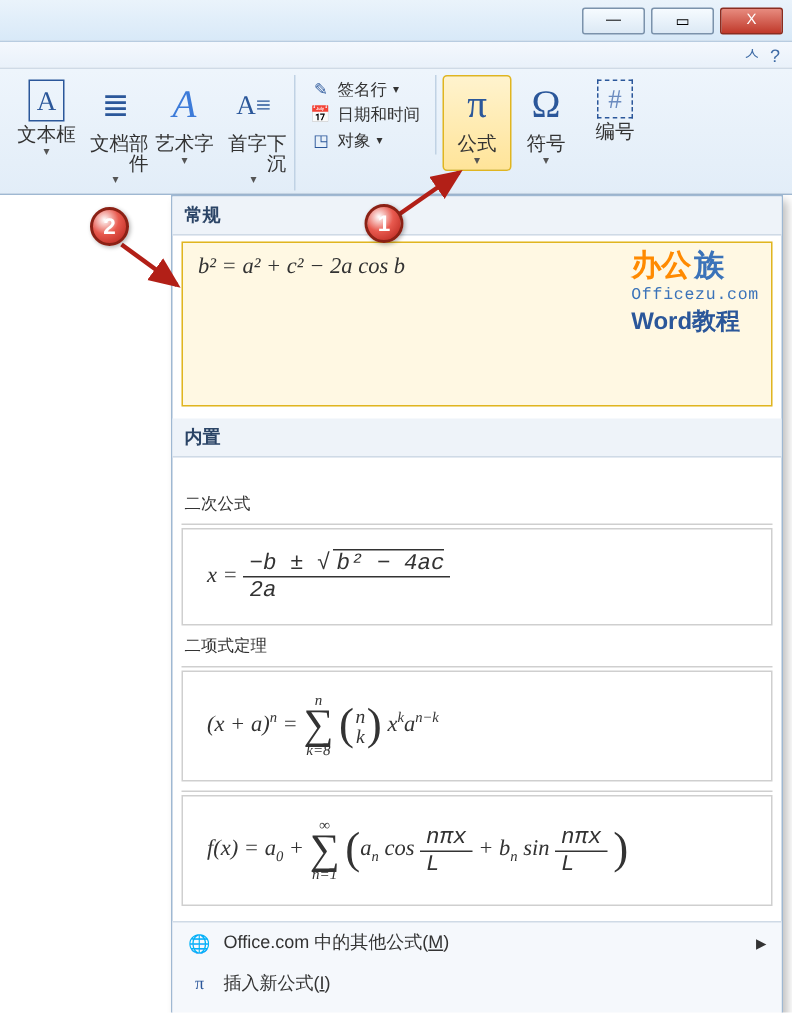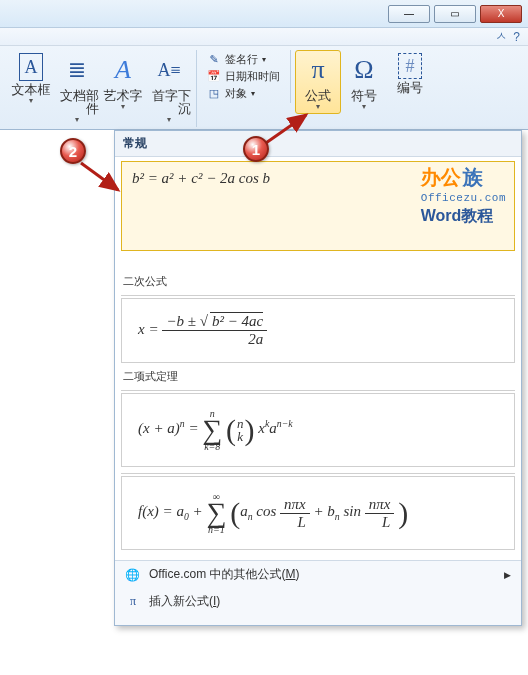--- a/index.html
+++ b/index.html
@@ -99,21 +99,21 @@
   .dd-sub {
     background:linear-gradient(#fff2c8,#ffe9a4);
     padding:3px 8px;
     font-size:11px; color:#4b3a00;
     border-bottom:1px solid #e2c35a;
   }
   .formula-box {
     border:1px solid #d0b84a;
     background:#fffdf0;
     margin:4px 6px 8px 6px;
-    height:90px;
+    height:110px;
     padding:8px 10px;
     position:relative;
   }
   .formula-box.sel {
     border:1px solid #e0b520;
     background:#fff8e3;
   }
   .eq { font-family: "Cambria Math", "Times New Roman", serif; font-style:italic; font-size:15px; color:#333;}
   .sup { font-size:0.65em; vertical-align:super;}
   .sub { font-size:0.65em; vertical-align:sub;}
@@ -127,21 +127,21 @@
   .wm2 { color:#3b73b9; font-size:11px; font-weight:normal; letter-spacing:0.5px;font-family:Liberation Mono, monospace;}
   .wm3 { color:#2b579a; font-size:16px;}
   .dd-body { padding:0 6px 6px 6px; max-height: none; margin-top: 23px; }
   .sect-label { font-size:11px; color:#333; margin:6px 2px 2px 2px;}
   .eqframe {
     border:1px solid #cfcfcf;
     padding:14px 16px;
     margin-bottom:4px;
     background:#fff;
   }
-  .frac { display:inline-block; vertical-align:middle; text-align:right;}
+  .frac { display:inline-block; vertical-align:middle; text-align:left;font-family:Liberation Mono, monospace;}
   .frac .num { display:block; border-bottom:1px solid #333; padding:0 4px;}
   .frac .den { display:block; padding:0 4px;}
   .sqrt { border-top:1px solid #333; padding-left:2px; margin-left:2px;}
   .radic { font-style:normal;}
   .limits { display:inline-flex; flex-direction:column; align-items:center; vertical-align:middle; font-size:10px; line-height:11px;}
   .limits .top { }
   .limits .mid { font-size:28px; line-height:22px;}
   .limits .bot { }
   .paren { font-size:30px; font-style:normal; vertical-align:middle;}
   .binom { display:inline-flex; flex-direction:column; align-items:center; vertical-align:middle; font-size:13px; line-height:13px; margin:0 1px;}
@@ -257,20 +257,21 @@
   <div class="dd-head">常规</div>
   <div class="formula-box sel">
     <span class="eq">b² = a² + c² − 2a cos b</span>
     <div class="watermark">
       <div><span class="wm1">办公</span><span class="wm1o">族</span></div>
       <div class="wm2">Officezu.com</div>
       <div class="wm3">Word教程</div>
     </div>
   </div>
 
+  <div class="dd-head">内置</div>
 
   <div class="dd-body">
     <div class="sect-label">二次公式</div>
     <hr class="thin">
     <div class="eqframe">
       <span class="eq">
         <span>x =</span>
         <span class="frac">
           <span class="num"><span>−b ± </span><span class="radic">√</span><span class="sqrt">b² − 4ac</span></span>
           <span class="den">2a</span>

